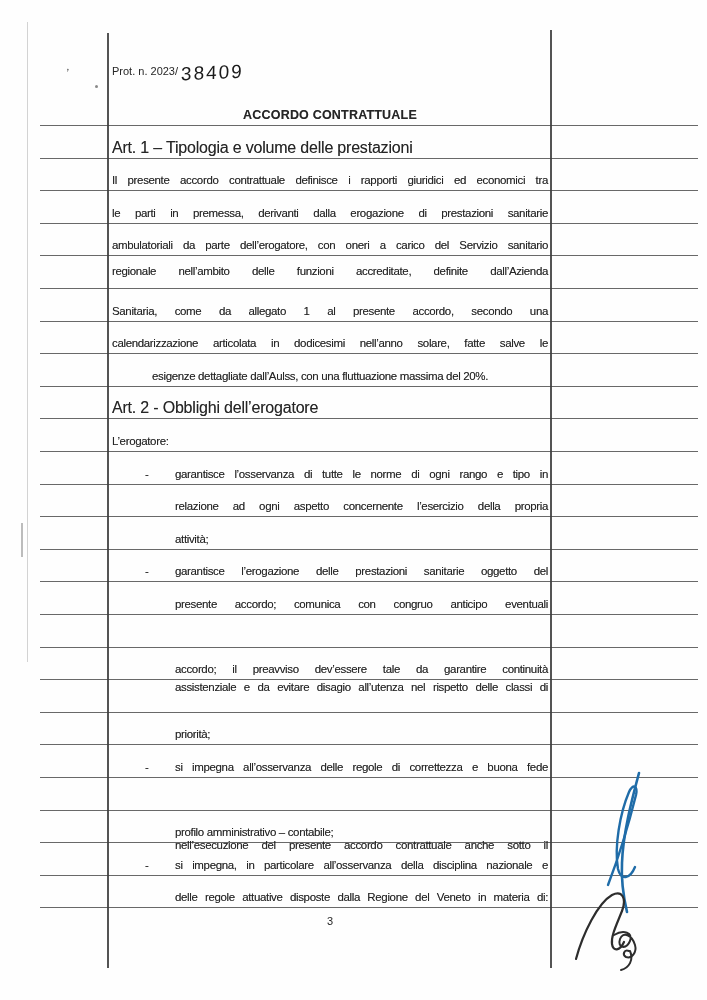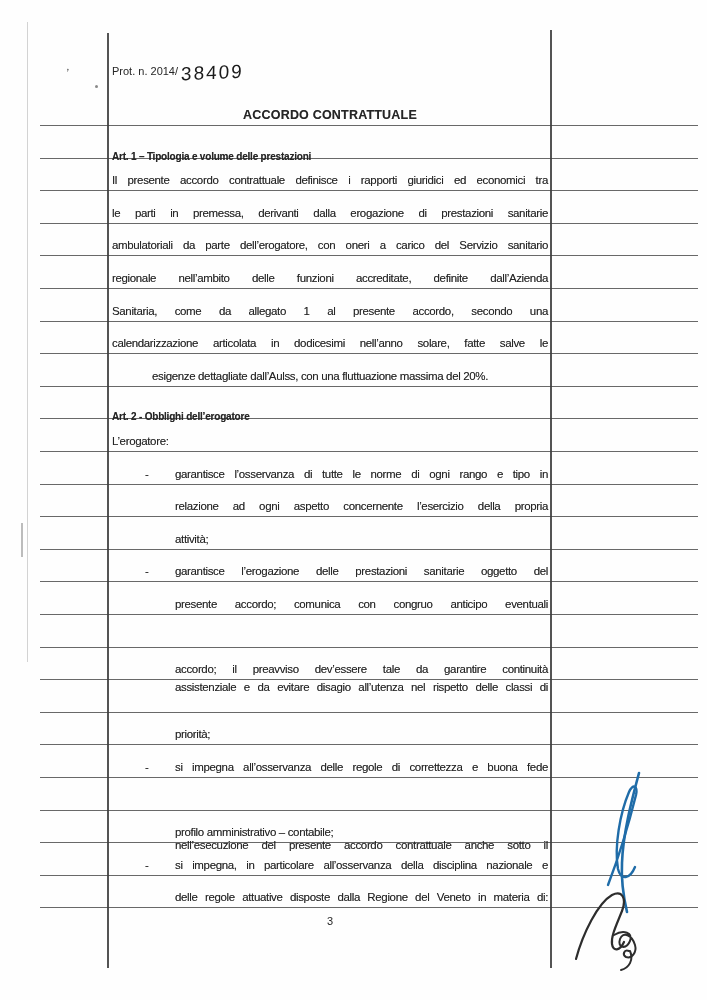--- a/index.html
+++ b/index.html
@@ -30,21 +30,21 @@
   }
 
   .rows{position:absolute;left:112px;top:0;width:436px;height:812px;}
   .row{
     position:absolute;left:0;width:436px;height:20px;line-height:20px;
     font-size:11.5px;letter-spacing:-0.35px;white-space:normal;
     text-shadow:0 0 .4px rgba(30,30,30,.45);
   }
   .row .rtext{display:block;}
   .row.title{font-weight:700;font-size:12.5px;letter-spacing:.2px;text-align:center;}
-  .row.heading{font-weight:700;font-size:10px;letter-spacing:-0.2px;margin-top:9px;}
+  .row.heading{font-weight:400;font-size:16px;letter-spacing:-0.2px;}
   .row.item,.row.item-cont{left:63px;width:373px;}
   .row .dash{position:absolute;left:-30px;top:0;width:12px;text-align:left;}
   .row.just .rtext{text-align:justify;text-align-last:justify;}
 
   .pagenum{position:absolute;left:112px;top:915px;width:436px;text-align:center;font-size:11px;}
 
   .speck-comma{position:absolute;left:66px;top:66px;font-size:12px;color:#444;transform:rotate(10deg);}
   .speck-dot{position:absolute;left:95px;top:85px;width:3px;height:3px;border-radius:50%;background:#8a8a8a;}
 
   .ink{position:absolute;}
@@ -58,40 +58,40 @@
   <div class="ruled"></div>
   <div class="vline faint"></div>
   <div class="pencil-dash"></div>
   <div class="vline left"></div>
   <div class="vline right"></div>
 
   <div class="speck-comma">’</div>
   <div class="speck-dot"></div>
 
   <div class="prot">
-    <span>Prot. n. 2014/</span><span class="hand">38409</span>
+    <span>Prot. n. 2023/</span><span class="hand">38409</span>
   </div>
 
   <div class="rows">
       <div class="row title" style="top: 105px;">
         <span class="rtext">ACCORDO CONTRATTUALE</span>
       </div>
       <div class="row heading" style="top: 137.6px;">
         <span class="rtext">Art. 1 – Tipologia e volume delle prestazioni</span>
       </div>
       <div class="row body just" style="top: 170.2px;">
         <span class="rtext">Il presente accordo contrattuale definisce i rapporti giuridici ed economici tra</span>
       </div>
       <div class="row body just" style="top: 202.8px;">
         <span class="rtext">le parti in premessa, derivanti dalla erogazione di prestazioni sanitarie</span>
       </div>
       <div class="row body just" style="top: 235.4px;">
         <span class="rtext">ambulatoriali da parte dell’erogatore, con oneri a carico del Servizio sanitario</span>
       </div>
-      <div class="row body just" style="top: 268px;">
+      <div class="row body just" style="top: 261px;">
         <span class="rtext">regionale nell’ambito delle funzioni accreditate, definite dall’Azienda</span>
       </div>
       <div class="row body just" style="top: 300.6px;">
         <span class="rtext">Sanitaria, come da allegato 1 al presente accordo, secondo una</span>
       </div>
       <div class="row body just" style="top: 333.2px;">
         <span class="rtext">calendarizzazione articolata in dodicesimi nell’anno solare, fatte salve le</span>
       </div>
       <div class="row body" style="top: 365.8px; margin-left: 40px;">
         <span class="rtext">esigenze dettagliate dall’Aulss, con una fluttuazione massima del 20%.</span>

